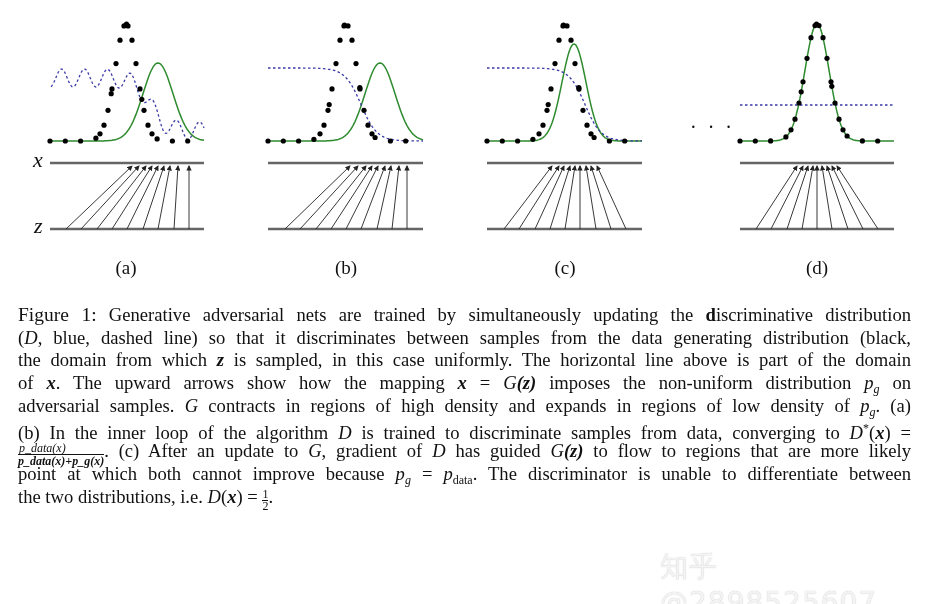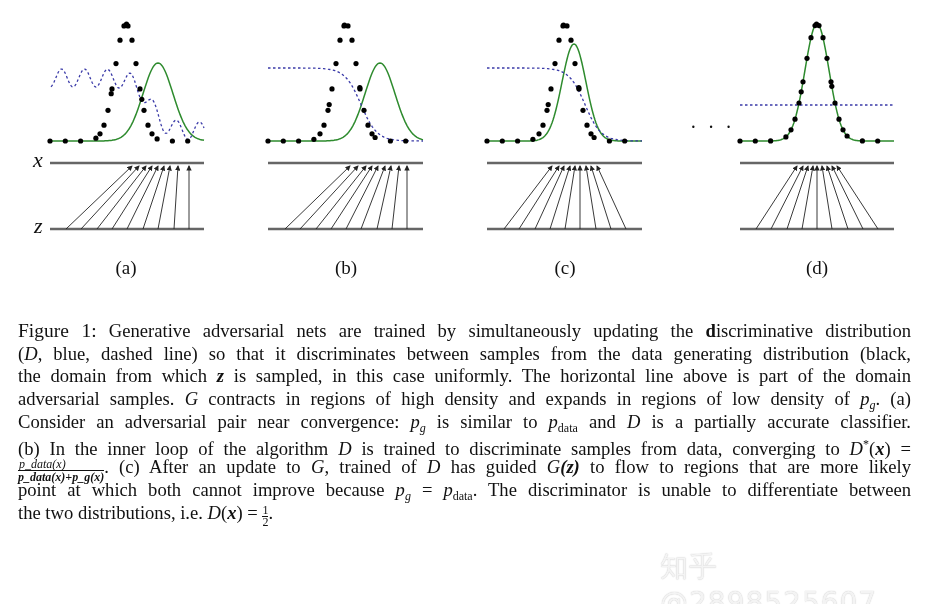--- a/index.html
+++ b/index.html
@@ -1,21 +1,21 @@
 <!DOCTYPE html>
 <html><head>
 <meta charset="utf-8">
 <style>
   html, body { margin:0; padding:0; background:#ffffff; }
   body { width:926px; height:604px; position:relative; overflow:hidden; font-family:"Liberation Serif","DejaVu Serif",serif; color:#111; }
   #figure { position:absolute; left:0; top:0; width:926px; height:290px; }
   .panel-label { position:absolute; top:257px; font-size:19px; width:60px; text-align:center; margin-left:-30px; }
   .axis-label { position:absolute; font-style:italic; font-size:22px; }
   .ellipsis { position:absolute; left:690px; top:116px; font-size:20px; letter-spacing:3px; }
-  #caption { position:absolute; left:18px; top:320px; width:893px; font-size:18.6px; line-height:22.7px; text-align:justify; }
+  #caption { position:absolute; left:18px; top:304px; width:893px; font-size:18.6px; line-height:22.7px; text-align:justify; }
   #caption .line { display:block; white-space:nowrap; text-align:justify; text-align-last:justify; height:22.7px; }
   #caption .line.last { text-align-last:left; }
   .fig-label { font-size:19.5px; }
   .it { font-style:italic; }
   .bi { font-style:italic; font-weight:bold; }
   .b { font-weight:bold; }
   .sub { font-size:12px; vertical-align:-4px; font-style:normal; }
   .subi { font-size:12px; vertical-align:-4px; font-style:italic; }
   .frac { display:inline-block; vertical-align:-8px; text-align:center; font-size:12px; line-height:12px; }
   .frac .num { display:block; border-bottom:1px solid #111; padding:0 1px;font-style:italic; }
@@ -193,21 +193,21 @@
   <div class="panel-label" style="left:126px;">(a)</div>
   <div class="panel-label" style="left:346px;">(b)</div>
   <div class="panel-label" style="left:565px;">(c)</div>
   <div class="panel-label" style="left:817px;">(d)</div>
 </div>
 
 <div id="caption">
   <span class="line"><span class="fig-label">Figure 1:</span> <span>Generative adversarial nets are trained by simultaneously updating the </span><span class="b">d</span><span>iscriminative distribution</span></span>
   <span class="line"><span>(</span><span class="it">D</span><span>, blue, dashed line) so that it discriminates between samples from the data generating distribution (black,</span></span>
   <span class="line"><span>the domain from which </span><span class="bi">z</span><span> is sampled, in this case uniformly.  The horizontal line above is part of the domain</span></span>
+  <span class="line"><span>of </span><span class="bi">x</span><span>.  The upward arrows show how the mapping </span><span class="bi">x</span><span> = </span><span class="it">G</span><span class="bi">(z)</span><span> imposes the non-uniform distribution </span><span class="it">p</span><span class="subi">g</span><span> on</span></span>
   <span class="line"><span>adversarial samples. </span><span class="it">G</span><span> contracts in regions of high density and expands in regions of low density of </span><span class="it">p</span><span class="subi">g</span><span>. (a)</span></span>
-  <span class="line"><span>Consider an adversarial pair near convergence: </span><span class="it">p</span><span class="subi">g</span><span> is similar to </span><span class="it">p</span><span class="sub">data</span><span> and </span><span class="it">D</span><span> is a partially accurate classifier.</span></span>
   <span class="line"><span>(b) In the inner loop of the algorithm </span><span class="it">D</span><span> is trained to discriminate samples from data, converging to </span><span class="it">D</span><sup style="font-size:12px">*</sup><span>(</span><span class="bi">x</span><span>) =</span></span>
-  <span class="line"><span class="frac"><span class="num it">p_data(x)</span><span class="den it">p_data(x)+p_g(x)</span></span><span>. (c) After an update to </span><span class="it">G</span><span>, trained of </span><span class="it">D</span><span> has guided </span><span class="it">G</span><span class="bi">(z)</span><span> to flow to regions that are more likely</span></span>
+  <span class="line"><span class="frac"><span class="num it">p_data(x)</span><span class="den it">p_data(x)+p_g(x)</span></span><span>. (c) After an update to </span><span class="it">G</span><span>, gradient of </span><span class="it">D</span><span> has guided </span><span class="it">G</span><span class="bi">(z)</span><span> to flow to regions that are more likely</span></span>
   <span class="line"><span>point at which both cannot improve because </span><span class="it">p</span><span class="subi">g</span><span> = </span><span class="it">p</span><span class="sub">data</span><span>. The discriminator is unable to differentiate between</span></span>
   <span class="line last"><span>the two distributions, i.e. </span><span class="it">D</span><span>(</span><span class="bi">x</span><span>) = </span><span class="frac-half"><span class="n">1</span><span>2</span></span><span>.</span></span>
 </div>
 
 <div id="watermark">知乎 @2898525607</div>
 
 </body></html>

